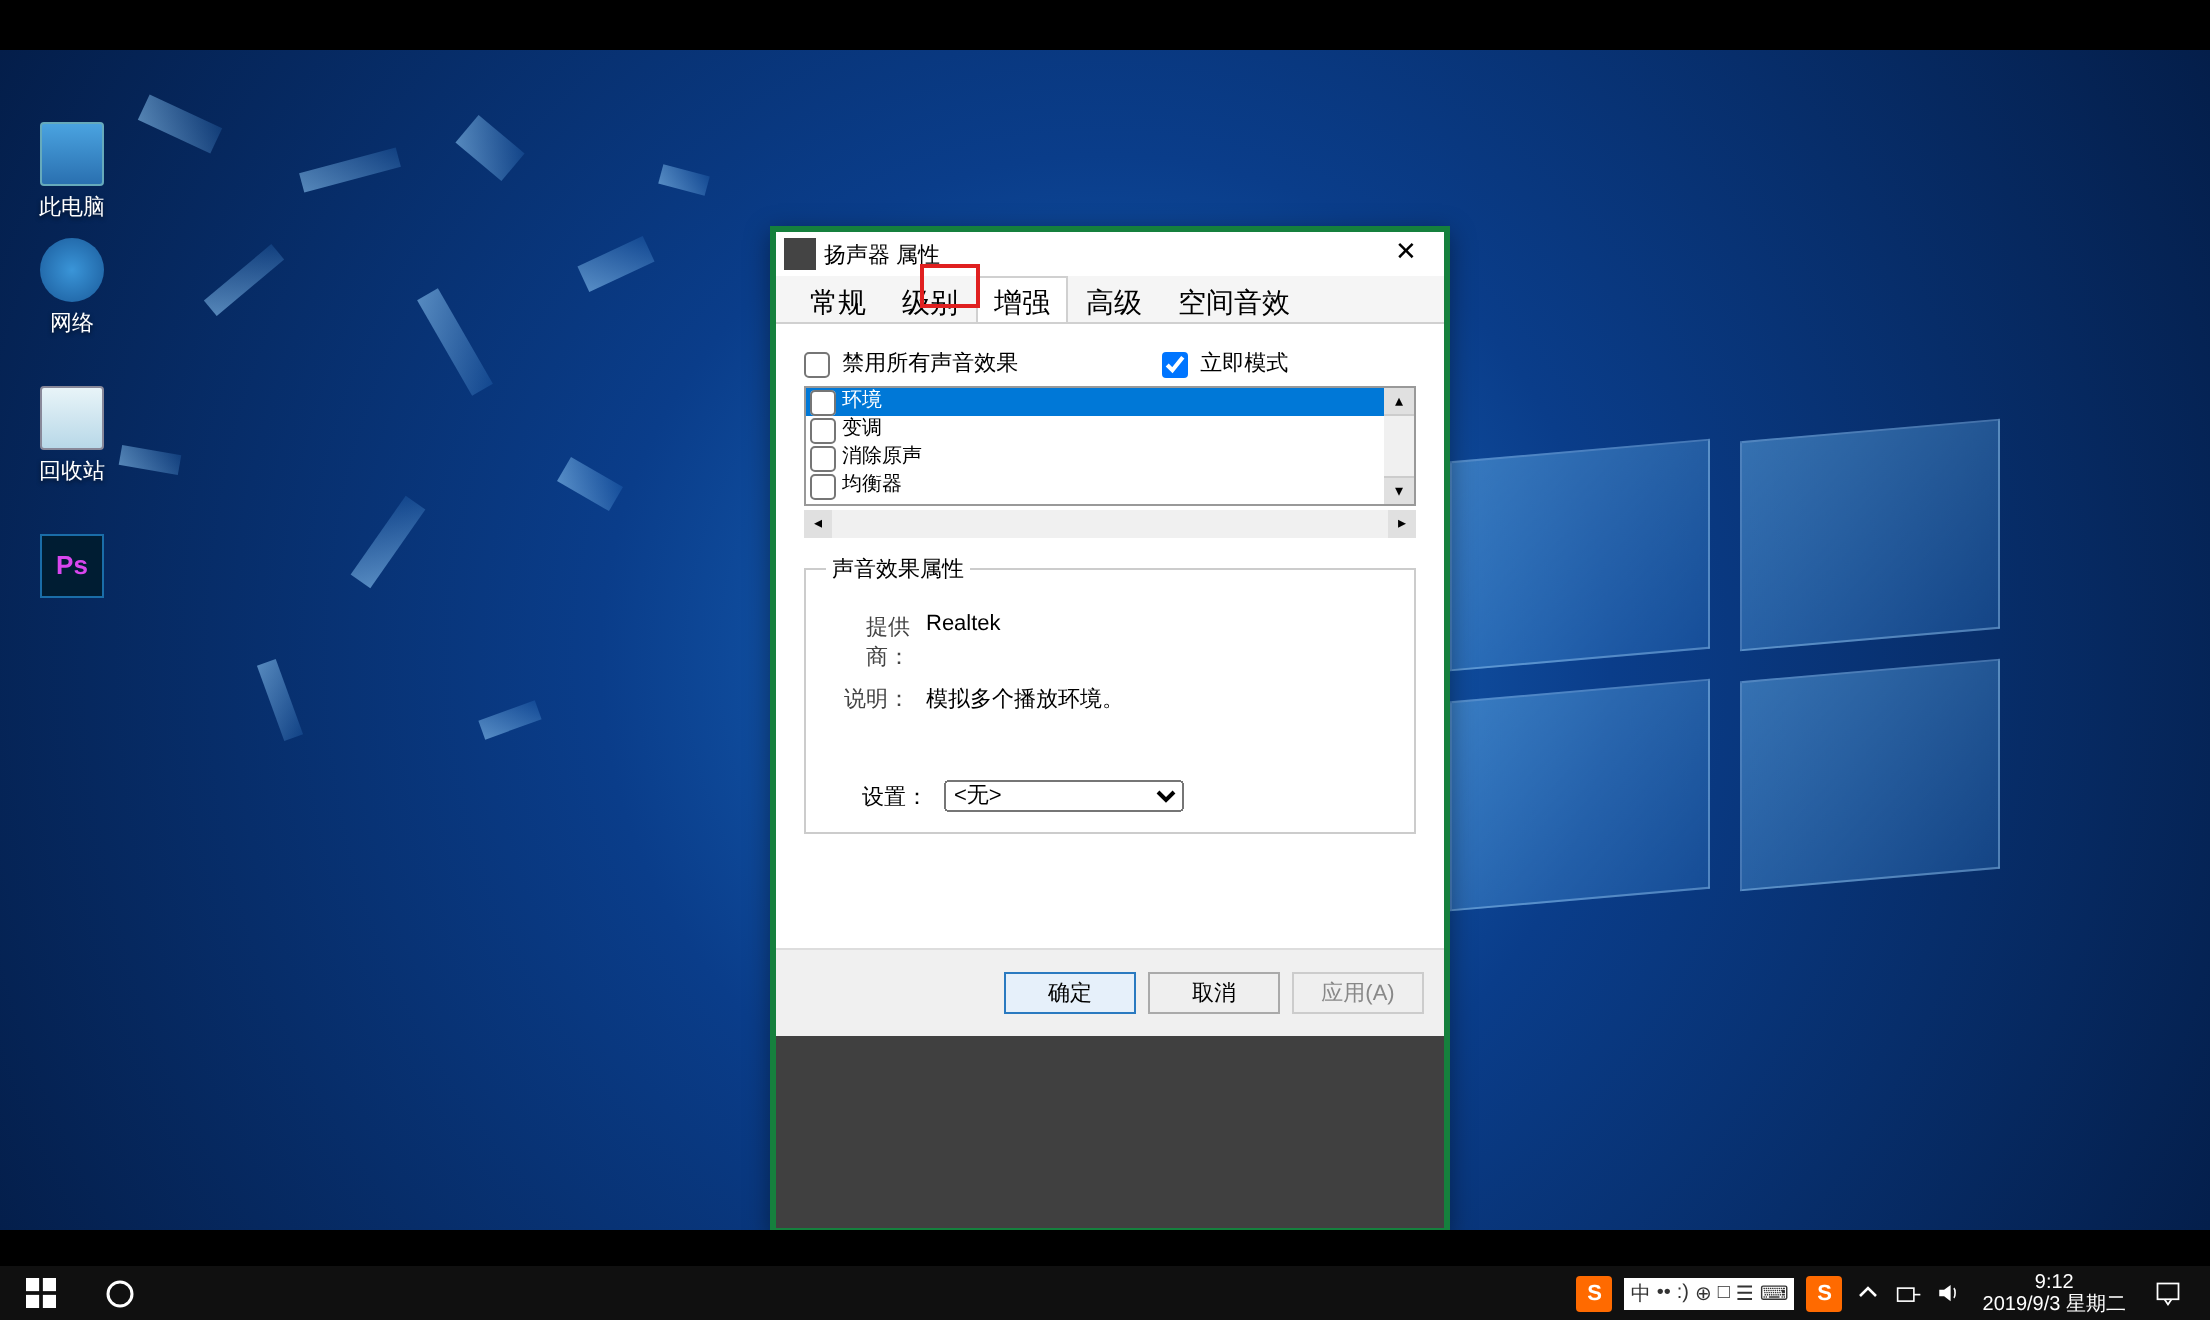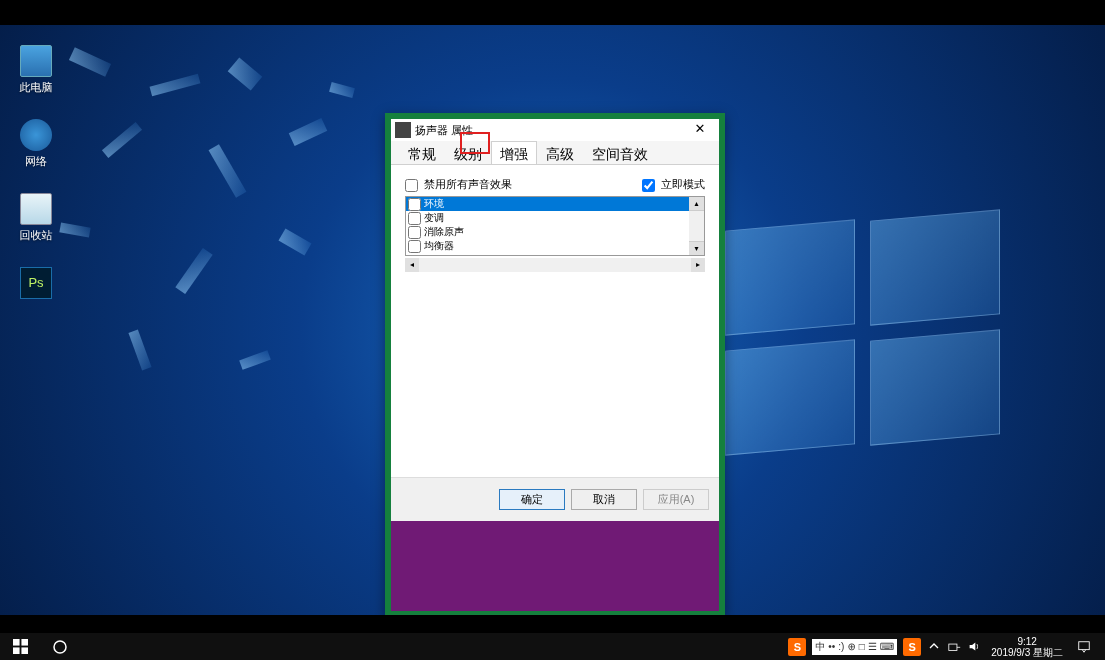--- a/index.html
+++ b/index.html
@@ -33,42 +33,42 @@
 .shard { position:absolute; background:linear-gradient(45deg, rgba(150,210,255,0.55), rgba(60,140,220,0.2)); }
 
 
 .desk-icon { position:absolute; width:60px; text-align:center; color:#fff; font-size:11px; }
 .desk-icon .ic { width:32px; height:32px; margin:0 auto 3px; }
 .desk-icon span { display:block; text-shadow:0 1px 2px rgba(0,0,0,0.6); }
 
 .ic-thispc { background:linear-gradient(#4aa3e0,#2a70b0); border:1px solid #6ab; border-radius:2px; position:relative; }
 .ic-network { width:32px; height:32px; border-radius:50%; background:radial-gradient(circle,#3a95d8,#1a5a9a); position:relative; }
 .ic-recycle { background:linear-gradient(#e8f4f8,#b8d8e8); border:1px solid #889; border-radius:2px; position:relative; }
-.ic-ps { background:#001d33; border:1px solid #1a6da8; color:#bef264; font-weight:normal; font-size:13px; line-height:30px; }
+.ic-ps { background:#001d33; border:1px solid #1a6da8; color:#d946ef; font-weight:bold; font-size:13px; line-height:30px; }
 .ic-folder { background:linear-gradient(#ffda75,#f7b731); border-radius:2px; position:relative; }
 
 
 .dialog {
   position:absolute; left:385px; top:113px; width:340px; height:504px;
-  background:#701a75; border:6px solid #15803d;
+  background:#404040; border:3px solid #15803d;
   box-shadow:0 3px 12px rgba(0,0,0,0.4);
 }
 .titlebar { height:22px; background:#fff; display:flex; align-items:center; padding:0 4px; }
 .titlebar .tb-icon { width:16px; height:16px; background:#444; margin-right:4px; }
 .titlebar .tb-title { flex:1; font-size:11px; }
 .titlebar .tb-close { width:30px; height:18px; text-align:center; cursor:pointer; font-size:13px; }
 
 .tabs { height:24px; background:#f5f5f5; border-bottom:1px solid #d0d0d0; display:flex; padding-left:8px; }
 .tab { padding:4px 8px; font-size:14px; cursor:pointer; border:1px solid transparent; border-bottom:none; }
 .tab.active { background:#fff; border-color:#d0d0d0; }
 .tab-highlight { position:absolute; border:2px solid #e02020; pointer-events:none; left:460px; top:132px; width:30px; height:22px; z-index:10; }
 
 .content { padding:12px 14px; background:#fff; height:312px; position:relative; }
 .desc { font-size:11px; color:#444; margin-bottom:14px; }
-.row-checks { display:flex; gap:30px; margin-bottom:4px; font-size:11px;justify-content:space-between; }
+.row-checks { display:flex; gap:72px; margin-bottom:4px; font-size:11px; }
 .row-checks label input { margin-right:3px; vertical-align:middle; }
 
 .effects-list { border:1px solid #999; height:60px; overflow:hidden; position:relative; background:#fff; margin-bottom:2px;}
 .effects-list .item { height:14px; line-height:14px; font-size:10px; padding-left:2px; display:flex; align-items:center;}
 .effects-list .item input { margin-right:3px; }
 .effects-list .item.sel { background:#0078d7; color:#fff; }
 .effects-scroll-y { position:absolute; right:0; top:0; bottom:0; width:15px; background:#f0f0f0;}
 .effects-scroll-y .sb-btn { height:14px; background:#e0e0e0; text-align:center; font-size:8px; line-height:14px; cursor:pointer;}
 .effects-scroll-y .sb-up{border-bottom:1px solid #ccc;}
 .effects-scroll-y .sb-down{position:absolute;bottom:0;left:0;right:0;border-top:1px solid #ccc;}
@@ -122,21 +122,21 @@
   <div class="shard" style="left:120px; top:320px; width:40px; height:10px; transform:rotate(70deg);"></div>
   <div class="shard" style="left:240px; top:330px; width:30px; height:10px; transform:rotate(-20deg);"></div>
 
   <div class="winlogo">
     <div class="pane p1"></div>
       <div class="pane p2"></div>
       <div class="pane p3"></div>
       <div class="pane p4"></div>
   </div>
 
-  <div class="desk-icon" style="left:6px; top:20px;">
+  <div class="desk-icon" style="left:6px; top:36px;">
     <div class="ic ic-thispc"></div>
     <span>此电脑</span>
   </div>
   <div class="desk-icon" style="left:6px; top:94px;text-align:center;">
     <div class="ic ic-network"></div>
     <span>网络</span>
   </div>
   <div class="desk-icon" style="left:6px; top:168px;">
     <div class="ic ic-recycle"></div>
     <span>回收站</span>
@@ -191,20 +191,35 @@
       <div class="effects-scroll-y">
         <div class="sb-btn sb-up">▴</div>
         <div class="sb-btn sb-down">▾</div>
       </div>
     </div>
     <div class="list-hscroll">
       <div class="hbtn">◂</div>
       <div class="htrack"></div>
       <div class="hbtn">▸</div>
     </div>
+    <fieldset class="props">
+      <legend>声音效果属性</legend>
+      <div class="prop-row">
+        <div class="lab">提供商：</div>
+        <div>Realtek</div>
+      </div>
+      <div class="prop-row">
+        <div class="lab">说明：</div>
+        <div>模拟多个播放环境。</div>
+      </div>
+      <div class="setting-row">
+        <span>设置：</span>
+        <select><option>&lt;无&gt;</option></select>
+      </div>
+    </fieldset>
   </div>
   <div class="btnbar">
     <button>确定</button>
     <button>取消</button>
     <button disabled="">应用(A)</button>
   </div>
 </div>
 
 <div class="tab-highlight"></div>
 

